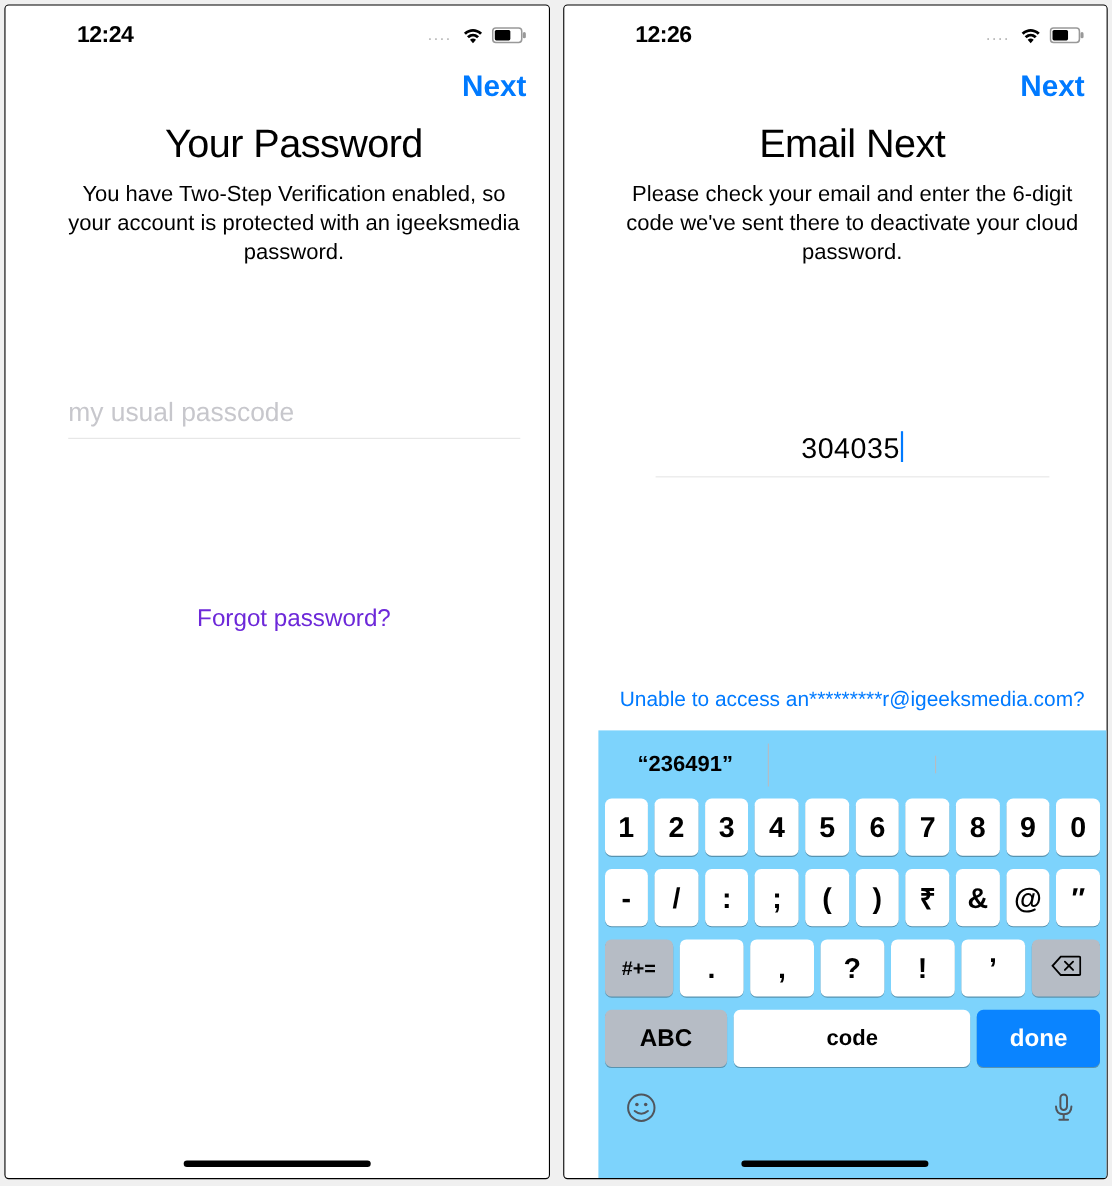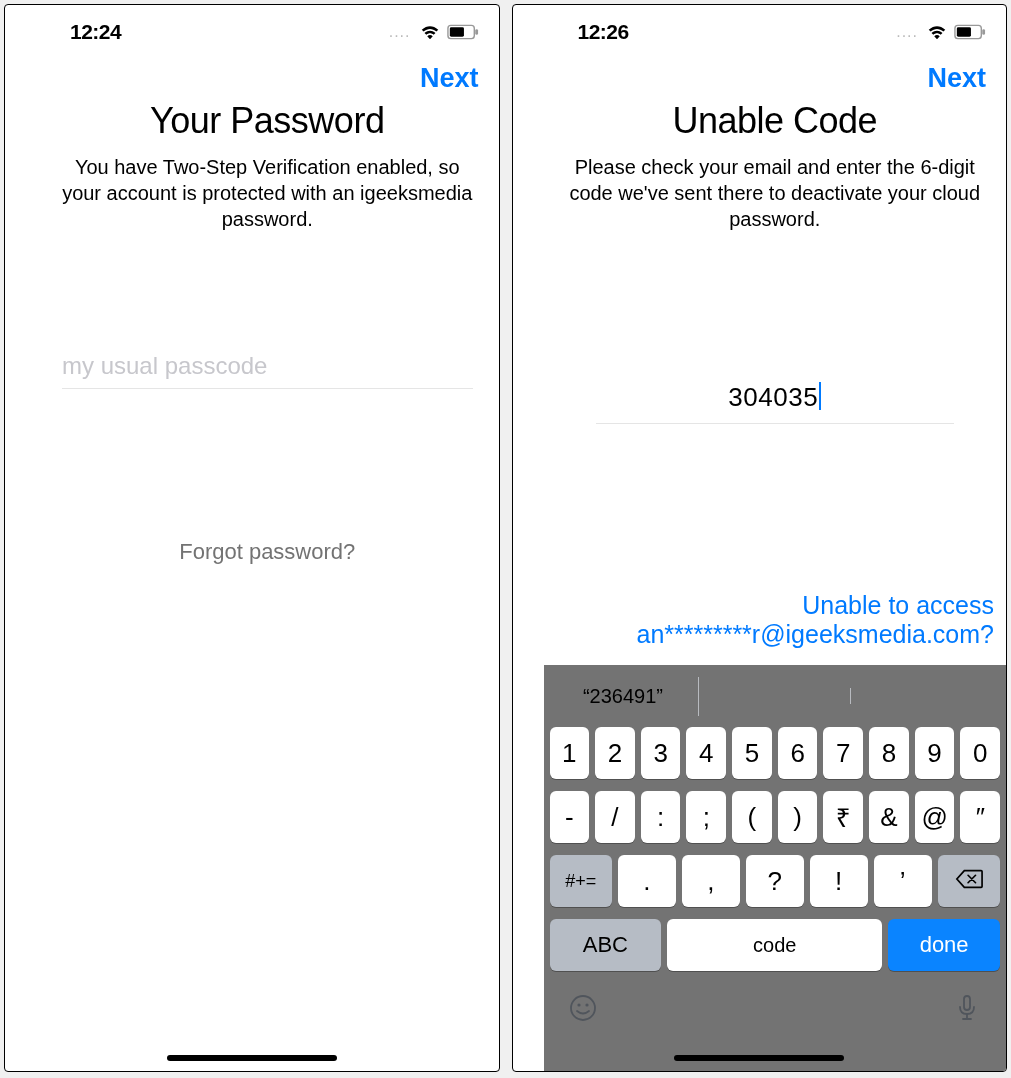--- a/index.html
+++ b/index.html
@@ -65,20 +65,21 @@
   .content {
     flex: 1;
     padding: 0 16px;
     text-align: center;
     display:flex;
     flex-direction:column;
   }
   .page-title {
     font-size: 36px;
     font-weight: 400;
+    margin-top: 10px;
     margin-bottom: 12px;
     letter-spacing: -0.5px;
   }
   .page-subtitle {
     font-size: 20px;
     color: #000;
     line-height: 1.3;
     padding: 0 8px;
   }
   .input-wrap {
@@ -105,53 +106,54 @@
   }
   .cursor {
     display:inline-block;
     width:2px;
     height:28px;
     background:#007aff;
     vertical-align: -4px;
     margin-left:1px;
   }
   .forgot-link {
-    color: #737373;
+    color: #6d28d9;
     font-size: 22px;
     margin-top: 150px;
     background:none;
     border:none;
     cursor:pointer;
     align-self: center;
   }
   .unable-link {
     color: #007aff;
-    font-size: 25px;
+    font-size: 19px;
     padding: 10px 4px 16px;
     background:none;
     border:none;
     cursor:pointer;
     width:100%;
-    text-align:right;
+    text-align:center;
   }
   .spacer { flex:1; }
   .home-indicator {
     position:absolute;
     bottom:10px;
     left:50%;
     transform:translateX(-50%);
     width:170px;
     height:6px;
     background:#000;
     border-radius:3px;
   }
   
   .keyboard {
-    background:#737373;
+    background:#7dd3fc;
     padding:6px 4px 8px;
+    font-weight:bold;
   }
   .suggestion-bar {
     display:flex;
     height:50px;
     align-items:center;
   }
   .suggestion {
     flex:1;
     text-align:center;
     font-size:20px;
@@ -252,21 +254,21 @@
             <rect x="30" y="5" width="3" height="6" rx="1.5" fill="#999"></rect>
             <rect x="3" y="3" width="15" height="10" rx="1.5" fill="#000"></rect>
           </svg>
       </span>
     </div>
   </div>
   <div class="nav-bar">
     <button class="next-btn">Next</button>
   </div>
   <div class="content" style="padding:0 8px;">
-    <h1 class="page-title">Unable Code</h1>
+    <h1 class="page-title">Email Next</h1>
     <p class="page-subtitle" style="padding:0 16px;">Please check your email and enter the 6-digit code we've sent there to deactivate your cloud password.</p>
     <div class="input-wrap2">
       <span class="code-text">304035</span><span class="cursor"></span>
     </div>
     <div class="spacer"></div>
     <button class="unable-link">Unable to access an*********r@igeeksmedia.com?</button>
   </div>
 
   <div class="keyboard">
     <div class="suggestion-bar">

